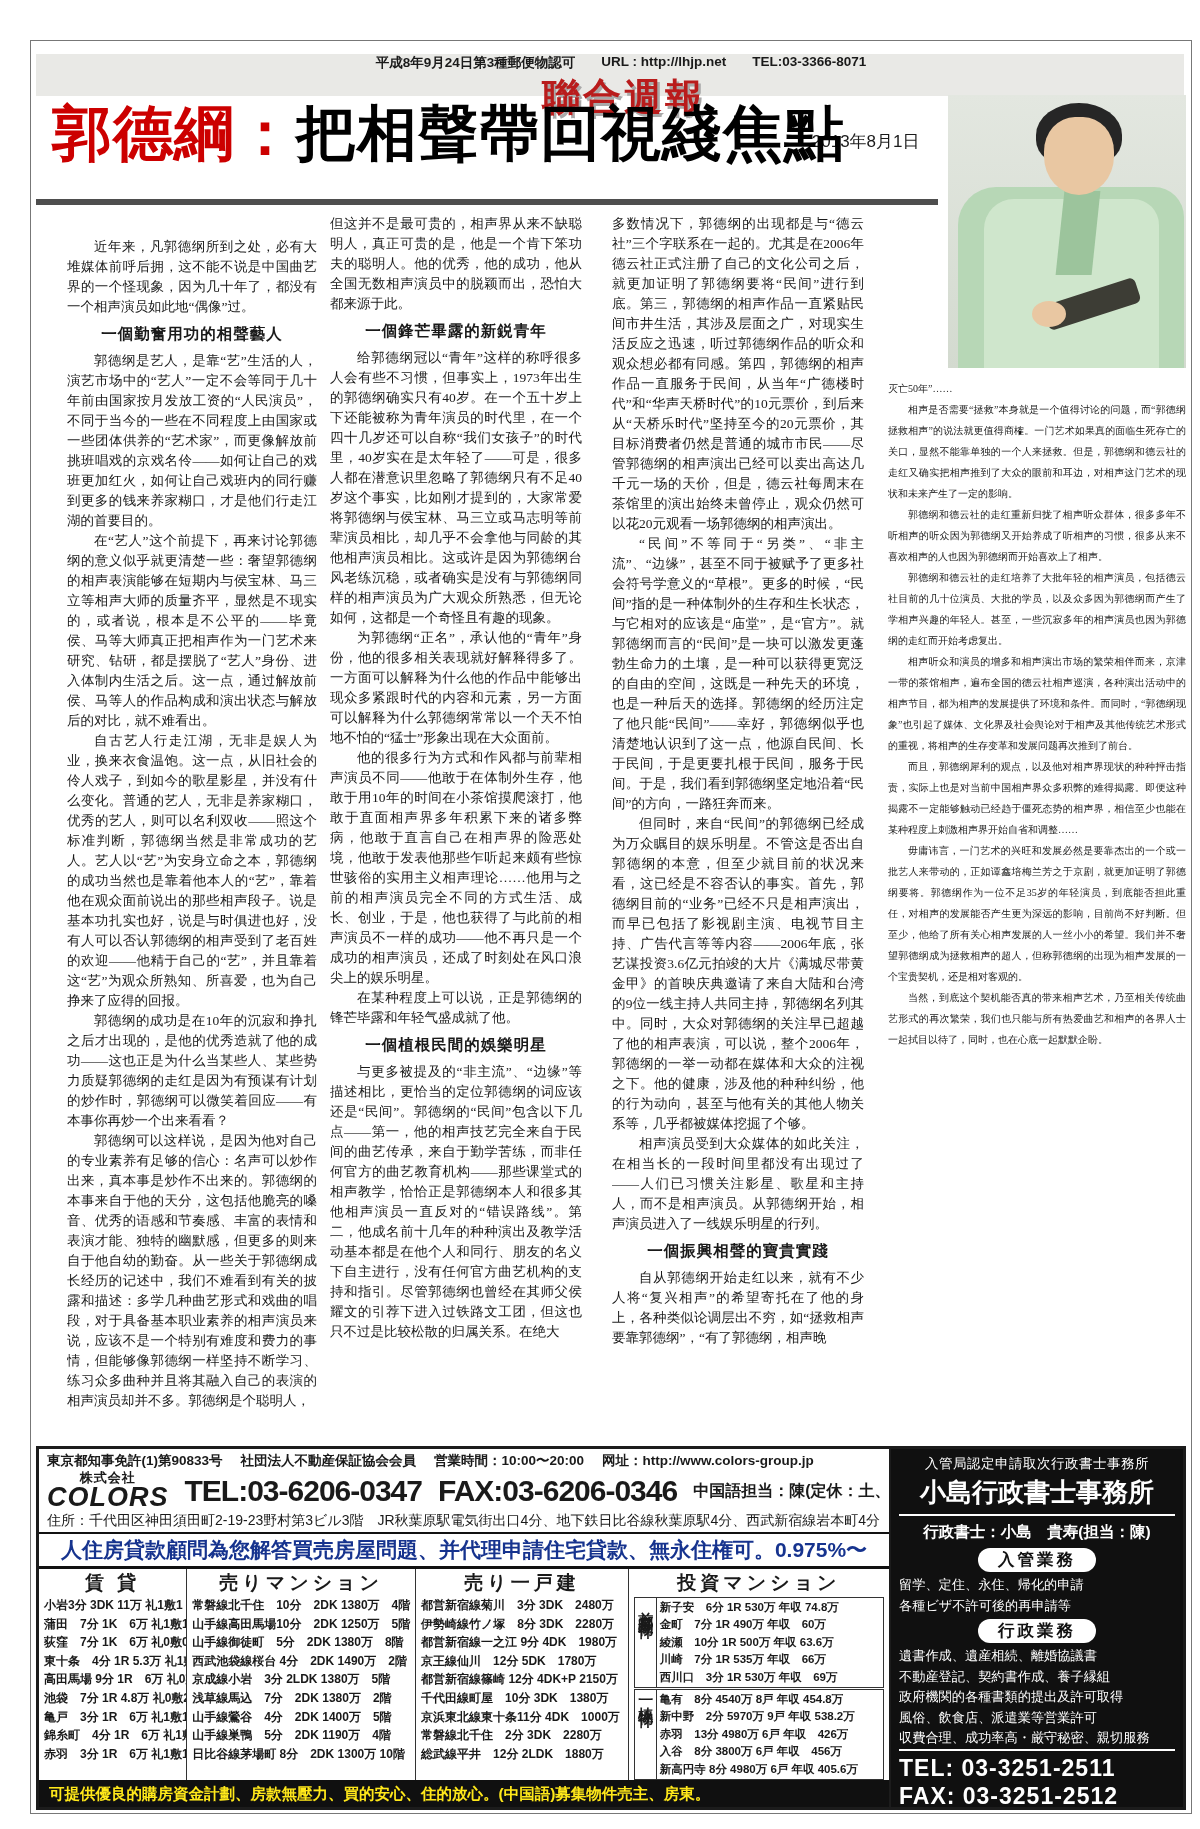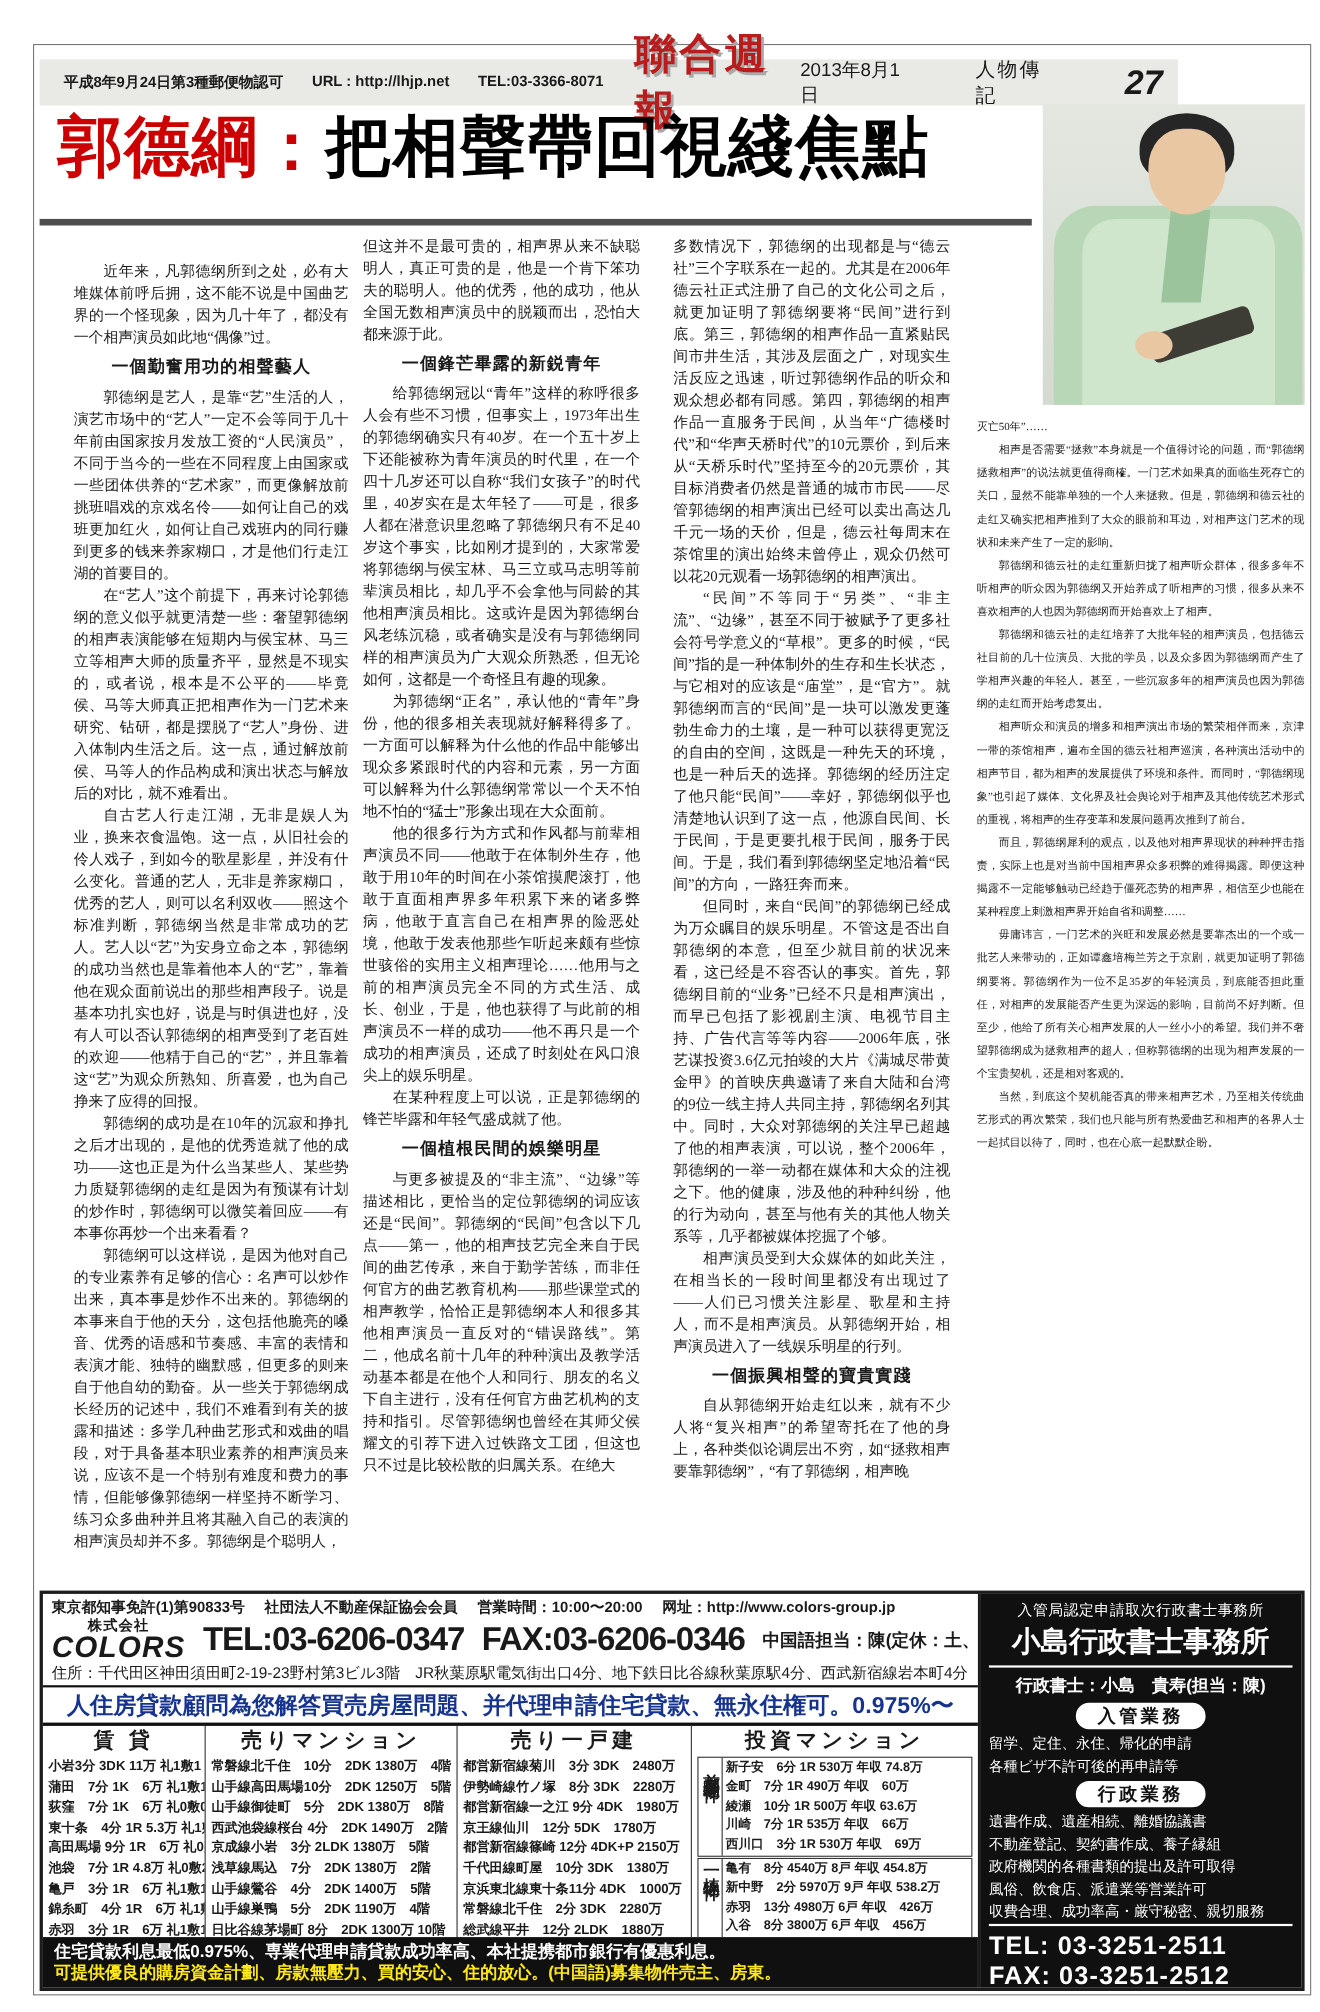--- a/index.html
+++ b/index.html
@@ -5,22 +5,22 @@
   html,body{margin:0;padding:0;}
   body{
     width:1200px;height:1829px;position:relative;background:#ffffff;
     font-family:"Liberation Serif","DejaVu Serif",serif;color:#1a1a1a;
     overflow:hidden;
   }
   .abs{position:absolute;}
   
   .outer-frame{left:30px;top:40px;width:1160px;height:1772px;border:1px solid #777;}
   
-  .header-bar{left:36px;top:54px;width:1035px;height:42px;background:#e9e9e6;
-    display:flex;align-items:center;font-family:"Liberation Sans",sans-serif;}
+  .header-bar{left:36px;top:54px;width:1148px;height:42px;background:#e9e9e6;
+    display:flex;align-items:center;font-family:"Liberation Sans",sans-serif;flex-direction:column;}
   .header-left{display:flex;gap:26px;font-size:13.5px;font-weight:bold;padding-left:22px;white-space:nowrap;}
   .masthead{font-size:38px;font-weight:900;letter-spacing:3px;color:#b91c1c;
     text-shadow:2.5px 2.5px 0 #a9a9a9;margin-left:28px;font-family:"Liberation Sans",sans-serif;}
   .header-right{display:flex;align-items:center;margin-left:auto;padding-right:14px;gap:68px;}
   .issue-date{font-size:17px;}
   .section-label{font-size:18px;letter-spacing:2px;}
   .page-number{font-size:31px;font-weight:900;font-style:italic;}
   
   .headline{left:52px;top:94px;width:900px;height:82px;white-space:nowrap;
     font-family:"Liberation Sans",sans-serif;font-weight:900;font-size:60px;letter-spacing:1px;}
@@ -255,21 +255,20 @@
           <div class="row">亀有　8分 4540万 8戸 年収 454.8万</div>
               <div class="row">新中野　2分 5970万 9戸 年収 538.2万</div>
               <div class="row">赤羽　13分 4980万 6戸 年収　426万</div>
               <div class="row">入谷　8分 3800万 6戸 年収　456万</div>
               <div class="row">新高円寺 8分 4980万 6戸 年収 405.6万</div>
             </div>
         </div>
       </div>
     </div>
     <div class="bottom-banner">
-      <div class="banner-line1">住宅貸款利息最低0.975%、専業代理申請貸款成功率高、本社提携都市銀行有優惠利息。</div>
       <div class="banner-line2">可提供優良的購房資金計劃、房款無壓力、買的安心、住的放心。(中国語)募集物件売主、房東。</div>
     </div>
   </div>
   <div class="kojima">
     <div class="kojima-header">入管局認定申請取次行政書士事務所</div>
     <div class="kojima-name">小島行政書士事務所</div>
     <div class="kojima-agent">行政書士：小島　貴寿(担当：陳)</div>
     <div class="badge">入管業務</div>
     <div class="svc">
 

